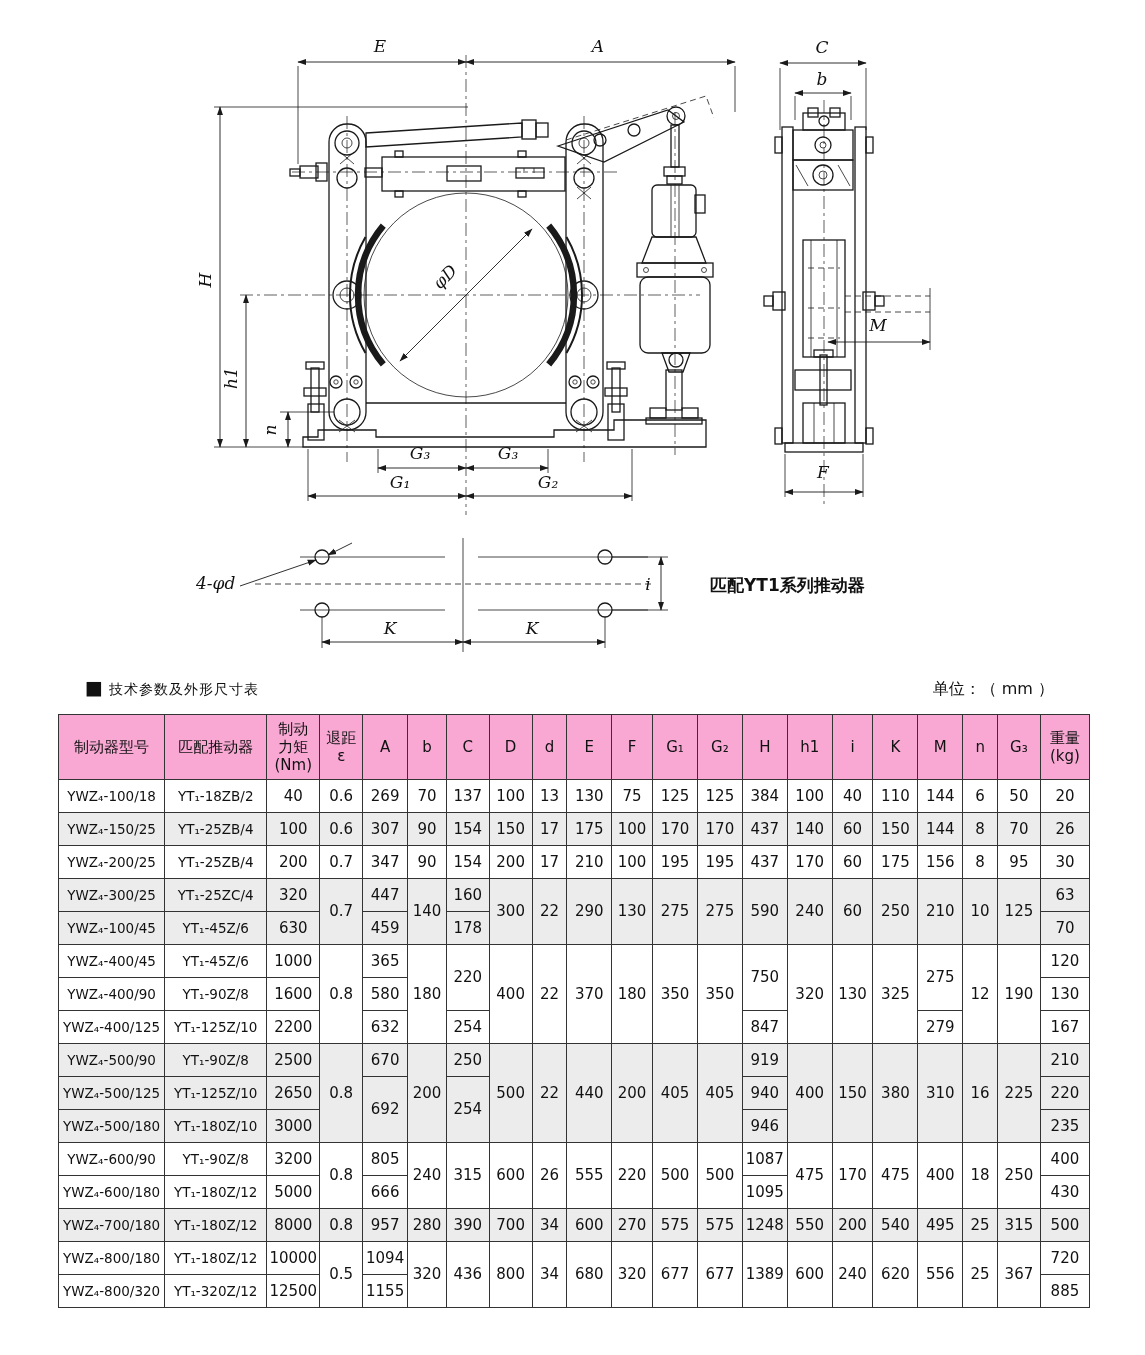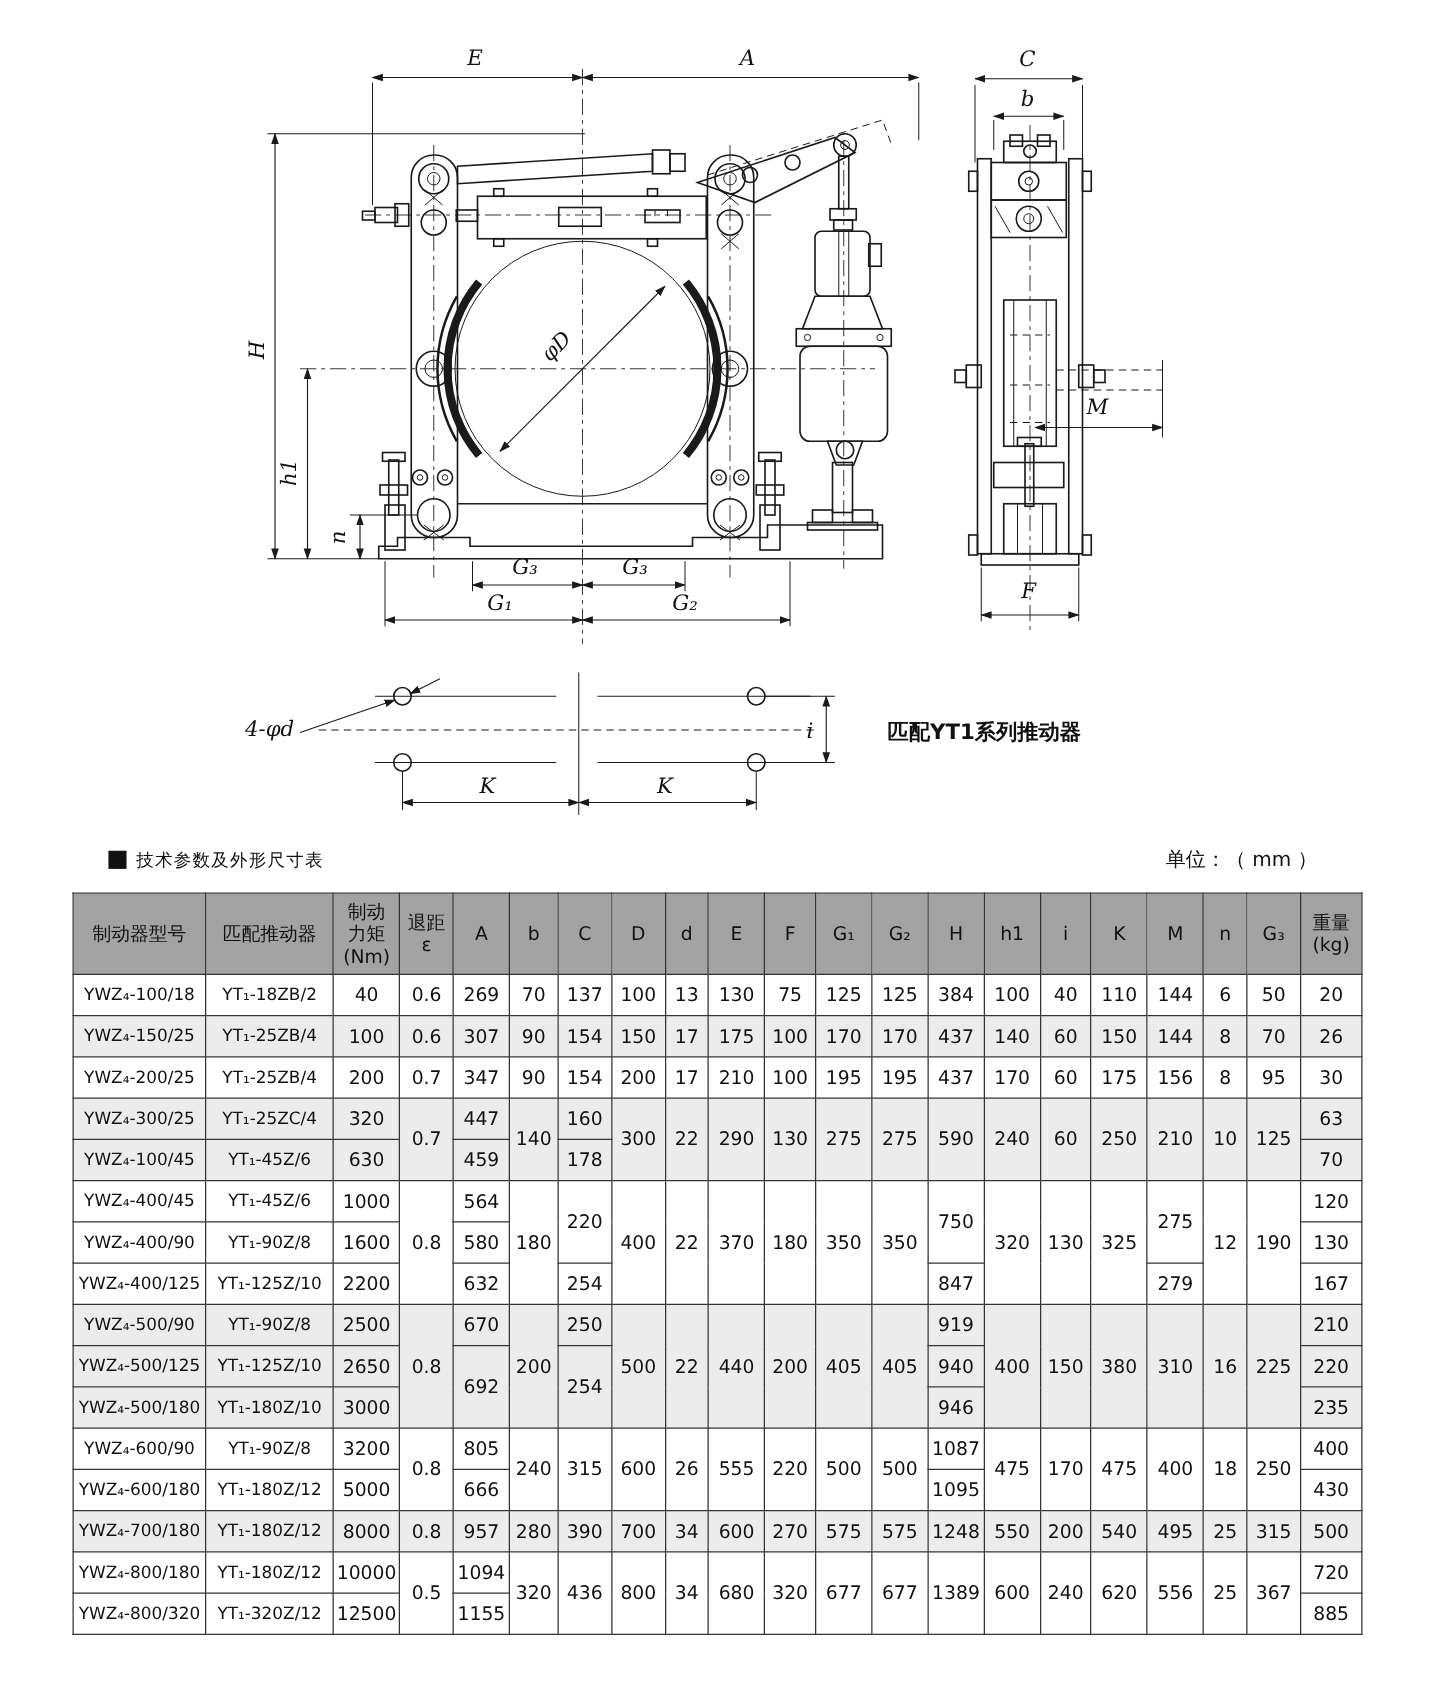--- a/index.html
+++ b/index.html
@@ -21,21 +21,21 @@
                 align-items:baseline;white-space:nowrap;}
   .section-head .bullet{font-size:19px;font-weight:bold;margin-right:6px;}
   .section-head .title{font-size:14px;font-weight:normal;letter-spacing:1px;}
   .section-head .note{font-size:15px;margin-left:10px;}
   .section-head .note sub{font-size:11px;}
   .section-head .unit{font-size:16px;margin-left:auto;margin-right:41px;}
   table.spec{position:absolute;top:714px;left:58px;border-collapse:collapse;
              table-layout:fixed;width:1032px;font-size:15px;}
   table.spec th,table.spec td{border:1px solid #333;text-align:center;vertical-align:middle;
              padding:0;overflow:hidden;background:#fff;}
-  table.spec th{height:64px;font-weight:normal;white-space:pre-line;background:#a3a3a3;
+  table.spec th{height:64px;font-weight:normal;white-space:pre-line;background:#f9a8d4;
              line-height:1.2;font-size:15px;}
   table.spec td{height:32px;line-height:1.1;}
   table.spec td.c0,table.spec td.c1{font-size:13.5px;text-align:center;}
   table.spec tr.shade td{background:#ececec;}
   .footnote{position:absolute;top:1390px;left:95px;font-size:14px;letter-spacing:1px;}
 </style>
 </head>
 <body>
 
 <div class="page">
@@ -443,21 +443,21 @@
           <td class="c2">630</td>
           <td class="c4">459</td>
           <td class="c6">178</td>
           <td class="c20">70</td>
         </tr>
         <tr>
           <td class="c0">YWZ₄-400/45</td>
           <td class="c1">YT₁-45Z/6</td>
           <td class="c2">1000</td>
           <td class="c3" rowspan="3">0.8</td>
-          <td class="c4">564</td>
+          <td class="c4">365</td>
           <td class="c5" rowspan="3">180</td>
           <td class="c6" rowspan="2">220</td>
           <td class="c7" rowspan="3">400</td>
           <td class="c8" rowspan="3">22</td>
           <td class="c9" rowspan="3">370</td>
           <td class="c10" rowspan="3">180</td>
           <td class="c11" rowspan="3">350</td>
           <td class="c12" rowspan="3">350</td>
           <td class="c13" rowspan="2">750</td>
           <td class="c14" rowspan="3">320</td>

